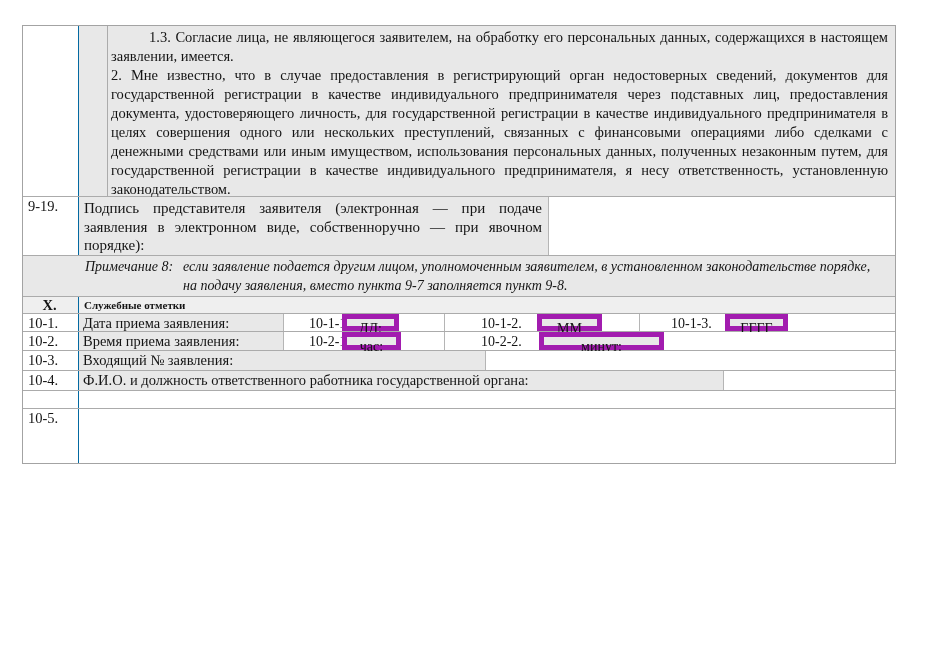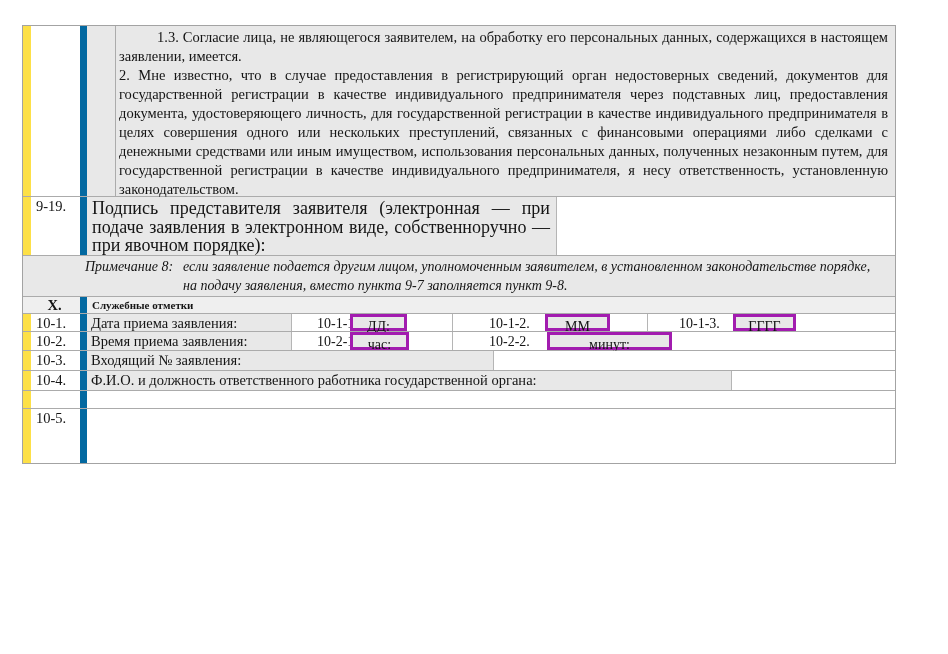--- a/index.html
+++ b/index.html
@@ -35,26 +35,25 @@
     box-sizing: border-box;
     border-bottom: 1px solid #ababab;
     position: relative;
   }
   .row:last-child { border-bottom: none; }
   .cell { box-sizing: border-box; }
   .shaded { background: #e8e8e8; }
   .numcol {
     width: 56px;
     flex: 0 0 56px;
-    border-right: 7px solid #0369a1;
+    border-right: 1px solid #0369a1;
     padding: 1px 2px 0 5px;
     font-size: 14.5px;
     line-height: 17px;
     background: #ffffff;
-    margin-left: 8px;
   }
   .numcol.center { text-align: center; padding-left: 0; }
   .bold { font-weight: bold; }
 
   
   .row-consent { height: 171px; }
   .narrowcol {
     width: 29px;
     flex: 0 0 29px;
     border-right: 1px solid #ababab;
@@ -66,21 +65,21 @@
     line-height: 19px;
     text-align: justify;
   }
   .consent-text p { margin: 0; }
   .consent-text p.indent { text-indent: 38px; }
 
   
   .row-919 { height: 59px; }
   .label-cell {
     padding: 2px 6px 0 5px;
-    font-size: 18px;
+    font-size: 15px;
     line-height: 18.5px;
     text-align: justify;
     border-right: 1px solid #b5b5b5;
   }
   .w919 { width: 470px; flex: 0 0 470px; }
   .fill-space { flex: 1; background: #ffffff; }
 
   
   .row-note {
     height: 41px;
@@ -123,21 +122,21 @@
   }
   .abs { position: absolute; top: 0; bottom: 0; box-sizing: border-box; }
   .flabel {
     background: #e8e8e8;
     border-right: 1px solid #b5b5b5;
     padding: 1px 4px 0 4px;
   }
   .subnum { padding-top: 1px; font-size: 14px; }
   .fieldbox {
     background: #e8e8e8;
-    border: 3px solid #a21caf;
+    border: 5px solid #a21caf;
     text-align: center;
     padding-top: 1px;
     font-size: 14px;
   }
   .vline { width: 0; border-left: 1px solid #b5b5b5; }
 
   .inline-label {
     padding: 1px 4px 0 4px;
     border-right: 1px solid #b5b5b5;
     background: #e8e8e8;

